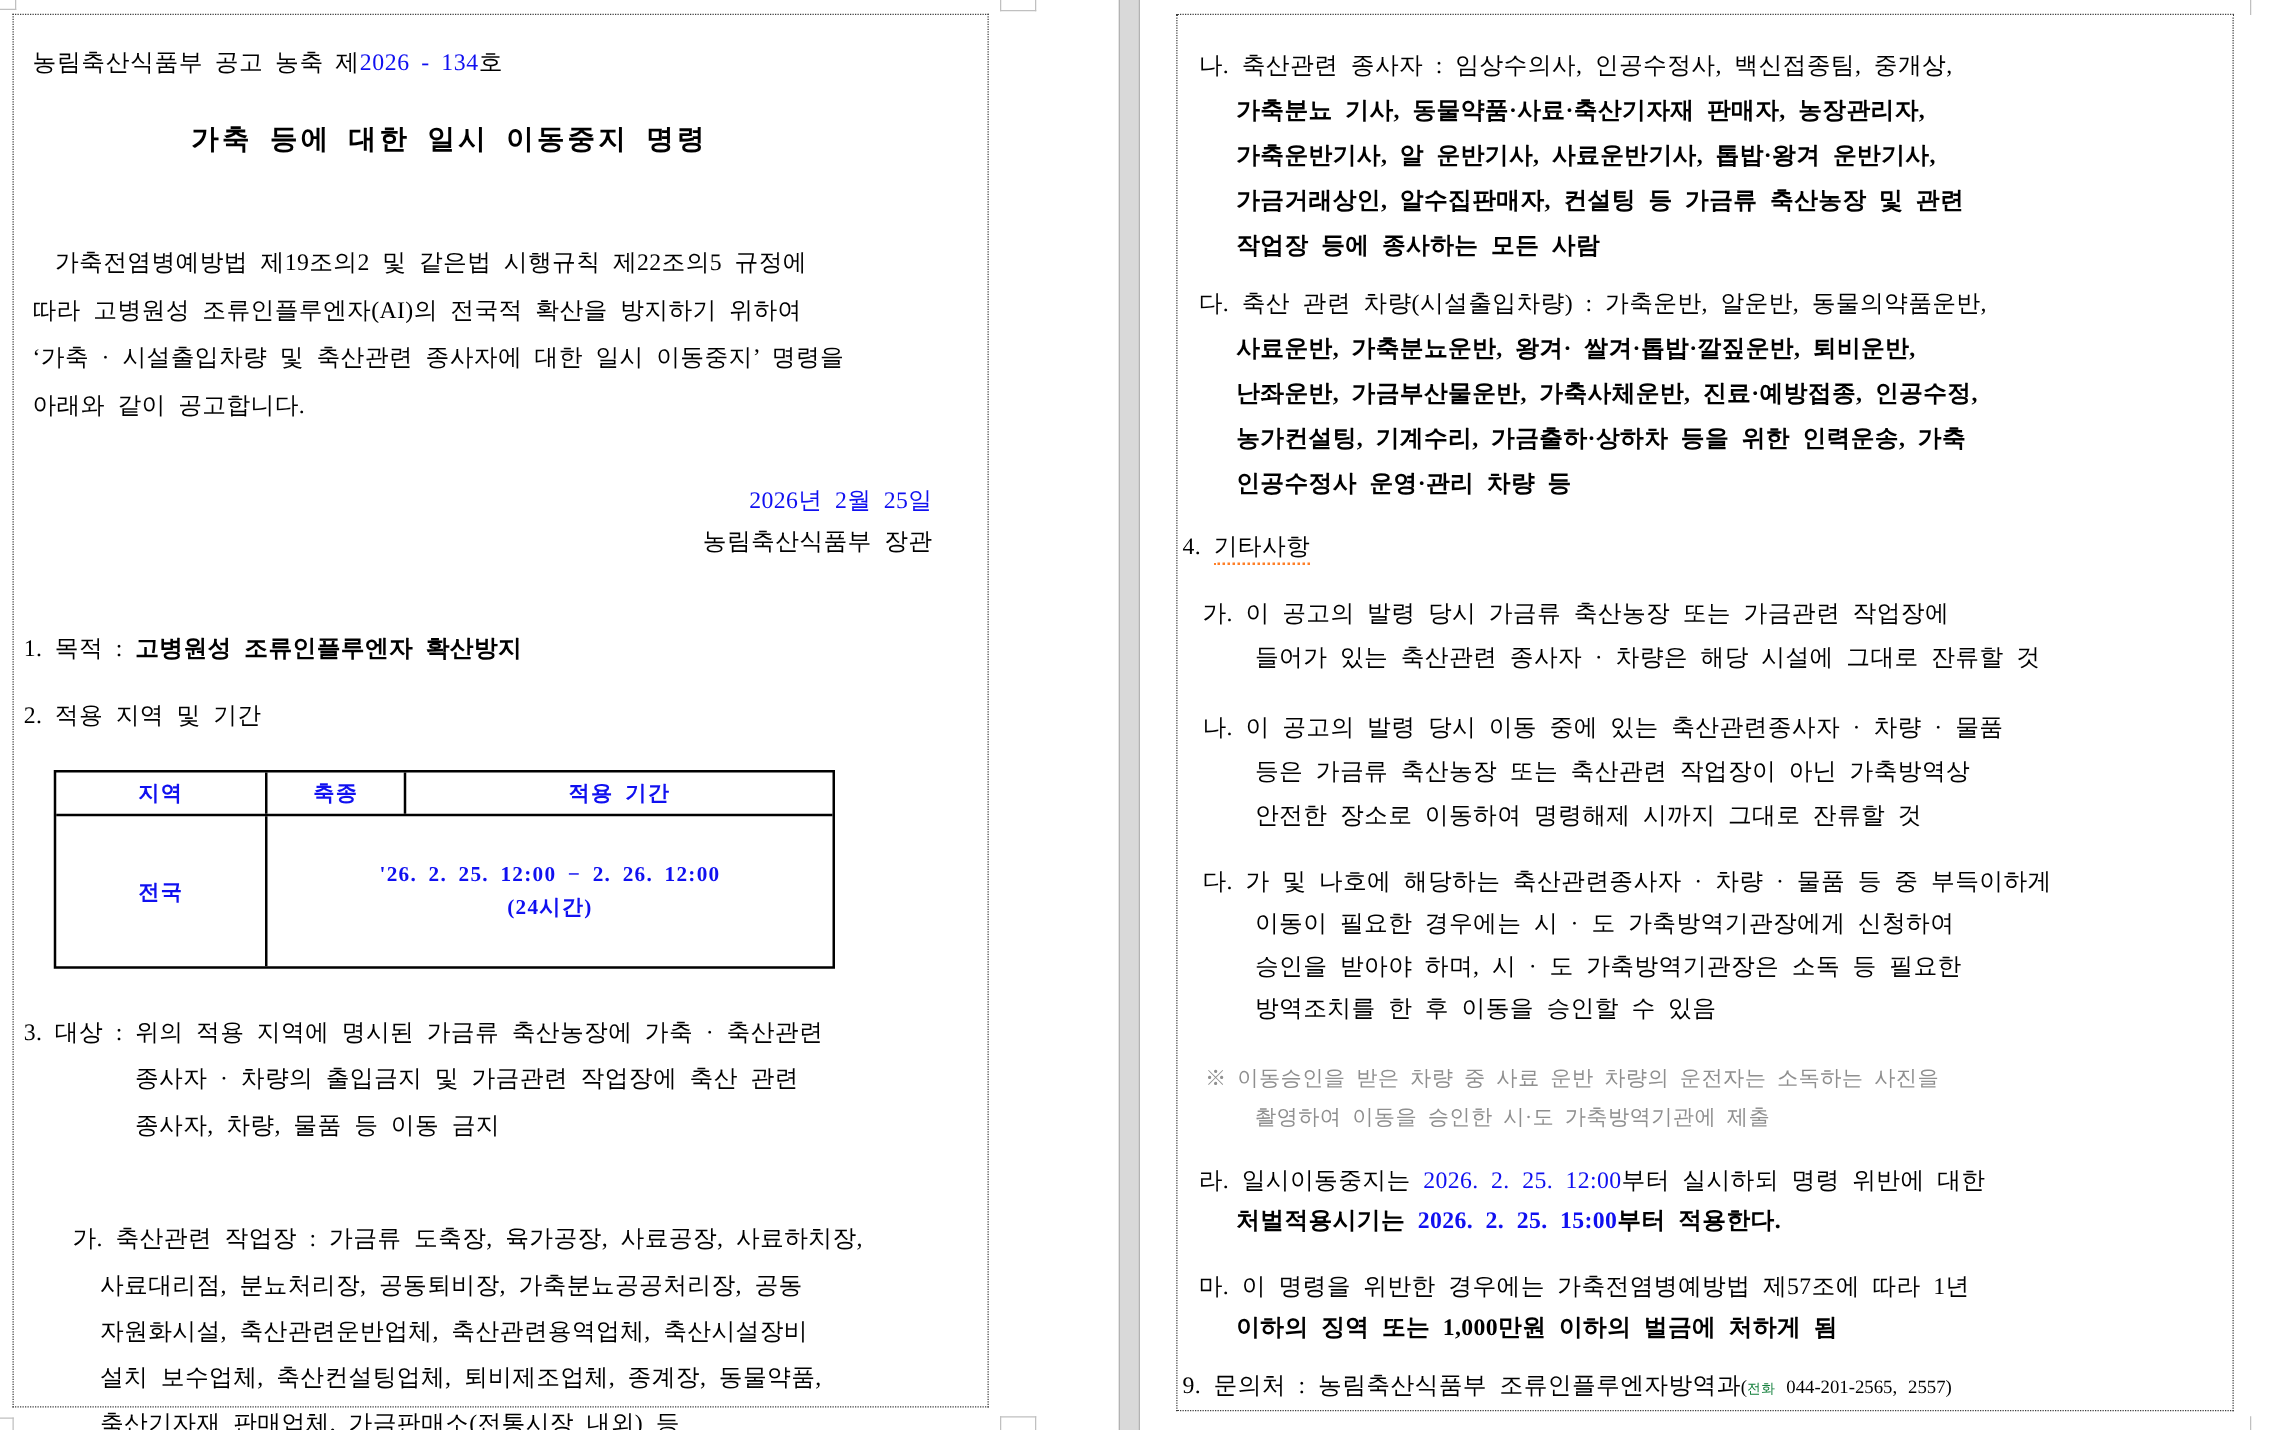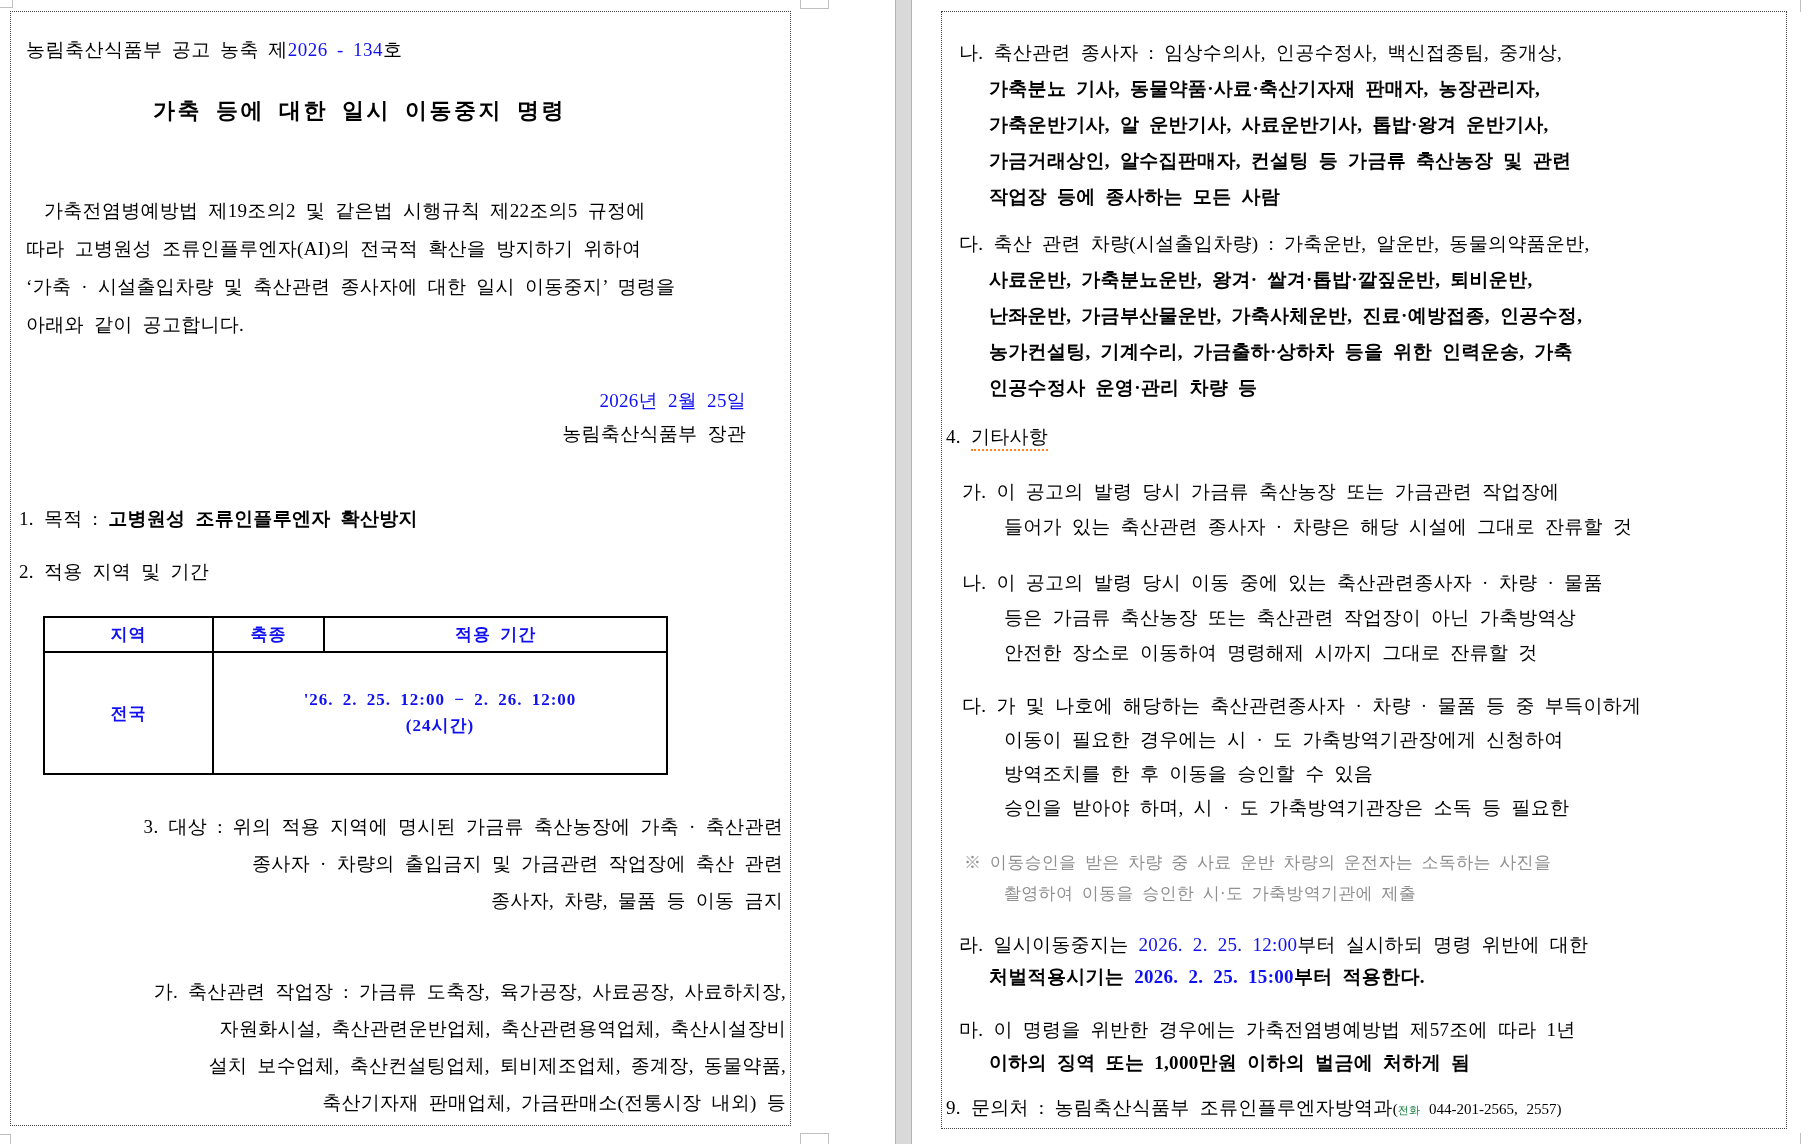--- a/index.html
+++ b/index.html
@@ -44,21 +44,21 @@
   .hang42{padding-left:42px;}
   .hang40{padding-left:40px;}
   .note-line{font-size:17px;line-height:31px;letter-spacing:0.3px;word-spacing:4px;}
   .small-paren{font-size:15px;letter-spacing:0;}
   .phone-label{color:#15803d;font-size:11px;}
   .lh36{line-height:36px;}
   .lh35{line-height:35px;}
   .lh34{line-height:34px;}
   .lh33{line-height:33px;}
   .lh32{line-height:32px;}
-  .lh37{line-height:37px;text-align:right;}
+  .lh37{line-height:37px;}
 </style>
 </head>
 <body>
 
 <div class="gap-strip"></div>
 
 <div class="mark" style="left:800px;top:0;width:27px;height:8px;border-left:1px solid #c0c0c0;border-right:1px solid #c0c0c0;border-bottom:1px solid #c0c0c0;"></div>
 <div class="mark" style="left:800px;top:1133px;width:27px;height:11px;border-left:1px solid #c0c0c0;border-right:1px solid #c0c0c0;border-top:1px solid #c0c0c0;"></div>
 <div class="mark" style="left:1800px;top:0;width:1px;height:12px;background:#c0c0c0;"></div>
 <div class="mark" style="left:1800px;top:1133px;width:1px;height:11px;background:#c0c0c0;"></div>
@@ -107,20 +107,21 @@
   </div>
 
   <div class="blk t19 lh37" style="left:8px;top:796px;width:764px;">
     <div class="line">3. 대상 : 위의 적용 지역에 명시된 가금류 축산농장에 가축 · 축산관련</div>
     <div class="line hang89">종사자 · 차량의 출입금지 및 가금관련 작업장에 축산 관련</div>
     <div class="line hang89">종사자, 차량, 물품 등 이동 금지</div>
   </div>
 
   <div class="blk t19 lh37" style="left:47px;top:922px;width:728px;margin-top:39px;">
     <div class="line">가. 축산관련 작업장 : 가금류 도축장, 육가공장, 사료공장, 사료하치장,</div>
+    <div class="line hang22">사료대리점, 분뇨처리장, 공동퇴비장, 가축분뇨공공처리장, 공동</div>
     <div class="line hang22">자원화시설, 축산관련운반업체, 축산관련용역업체, 축산시설장비</div>
     <div class="line hang22">설치 보수업체, 축산컨설팅업체, 퇴비제조업체, 종계장, 동물약품,</div>
     <div class="line hang22">축산기자재 판매업체, 가금판매소(전통시장 내외) 등</div>
   </div>
 
 </div>
 
 <div class="page" id="page2">
 
   <div class="blk t19 lh36" style="left:17px;top:23px;width:810px;">
@@ -150,22 +151,22 @@
 
   <div class="blk t19 lh35" style="left:20px;top:553px;width:806px;">
     <div class="line">나. 이 공고의 발령 당시 이동 중에 있는 축산관련종사자 · 차량 · 물품</div>
     <div class="line hang42">등은 가금류 축산농장 또는 축산관련 작업장이 아닌 가축방역상</div>
     <div class="line hang42">안전한 장소로 이동하여 명령해제 시까지 그대로 잔류할 것</div>
   </div>
 
   <div class="blk t19 lh34" style="left:20px;top:677px;width:806px;">
     <div class="line">다. 가 및 나호에 해당하는 축산관련종사자 · 차량 · 물품 등 중 부득이하게</div>
     <div class="line hang42">이동이 필요한 경우에는 시 · 도 가축방역기관장에게 신청하여</div>
+    <div class="line hang42">승인을 받아야 하며, 시 · 도 가축방역기관장은 소독 등 필요한</div>
     <div class="line hang42">방역조치를 한 후 이동을 승인할 수 있음</div>
-    <div class="line hang42">승인을 받아야 하며, 시 · 도 가축방역기관장은 소독 등 필요한</div>
   </div>
 
   <div class="blk gray-note" style="left:22px;top:835px;width:800px;">
     <div class="line note-line">
       <span>※ </span><span>이동승인을 받은 차량 중 사료 운반 차량의 운전자는 소독하는 사진을</span>
     </div>
     <div class="line note-line hang40">촬영하여 이동을 승인한 시·도 가축방역기관에 제출</div>
   </div>
 
   <div class="blk t19 lh32" style="left:17px;top:917px;width:810px;">

